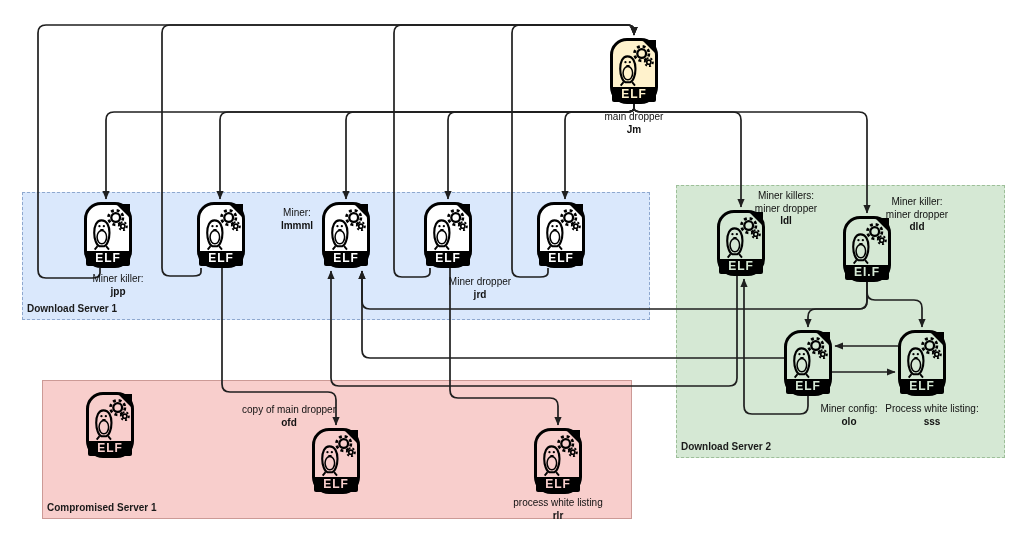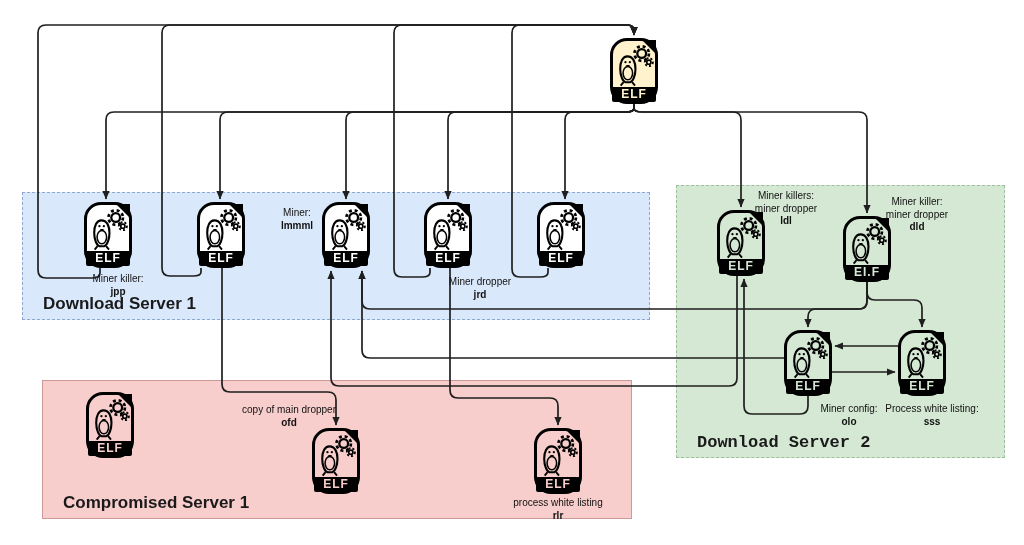--- a/index.html
+++ b/index.html
@@ -1,19 +1,19 @@
 <!DOCTYPE html>
 <html><head>
 <meta charset="utf-8">
 <style>
   html,body{margin:0;padding:0;background:#ffffff;}
   #canvas{position:relative;width:1024px;height:545px;background:#ffffff;overflow:hidden;
           font-family:"Liberation Sans","DejaVu Sans",sans-serif;}
   .region{position:absolute;box-sizing:border-box;}
-  .region .rlabel{position:absolute;left:20px;bottom:5px;font-size:17px;font-weight:bold;color:#1a1a1a;white-space:nowrap;}
+  .region .rlabel{position:absolute;left:4px;bottom:5px;font-size:10px;font-weight:bold;color:#1a1a1a;white-space:nowrap;}
   #edge-layer{position:absolute;left:0;top:0;z-index:2;}
   .node{position:absolute;width:48px;height:66px;box-sizing:border-box;border:3px solid #000;border-radius:17px;z-index:3;}
   .fold{position:absolute;top:-1px;right:-1px;width:0;height:0;
         border-top:14px solid #000;border-left:14px solid transparent;}
   .band{position:absolute;left:-1px;right:-1px;bottom:-1px;height:15px;background:#000;color:#fff;
         font-size:12px;font-weight:bold;letter-spacing:1px;text-align:center;line-height:15px;
         border-radius:0 0 2px 2px;}
   .tux{position:absolute;left:1px;top:2px;width:42px;height:44px;}
   .lbl{position:absolute;z-index:4;text-align:center;font-size:10px;line-height:12.5px;color:#111;}
   .lbl .id{font-weight:bold;}
@@ -22,21 +22,21 @@
 <body>
 
 <div id="canvas">
 
   <div class="region" style="left: 22px; top: 192px; width: 628px; height: 128px; background: rgb(218, 232, 252); border: 1px dashed rgb(142, 168, 207);">
     <span class="rlabel">Download Server 1</span>
   </div>
   <div class="region" style="left: 42px; top: 380px; width: 590px; height: 139px; background: rgb(248, 206, 204); border: 1px solid rgb(204, 154, 150);">
     <span class="rlabel">Compromised Server 1</span>
   </div>
-  <div class="region" style="left: 676px; top: 185px; width: 329px; height: 273px; background: rgb(213, 232, 212); border: 1px dashed rgb(157, 191, 153); font-family: Liberation Mono, monospace;">
+  <div class="region" style="left: 676px; top: 185px; width: 329px; height: 273px; background: rgb(213, 232, 212); border: 1px dashed rgb(157, 191, 153);">
     <span class="rlabel">Download Server 2</span>
   </div>
 
   <svg id="edge-layer" width="1024" height="545">
     <defs>
       <marker id="arr" markerWidth="9" markerHeight="8" refX="8" refY="4" orient="auto" markerUnits="userSpaceOnUse">
         <path d="M0,0.4 L8.6,4 L0,7.6 Z" fill="#1f1f1f"></path>
       </marker>
     </defs>
   <path d="M 100 268 L 100 273 Q 100 278 92 278 L 46 278 Q 38 278 38 270 L 38 33 Q 38 25 46 25 L 626 25 Q 634 25 634 30 L 634 35" fill="none" stroke="#1f1f1f" stroke-width="1.7" marker-end="url(#arr)"></path>
@@ -264,20 +264,24 @@
     <path d="M14,14 C9,14 6.5,20 6.5,27 C6.5,34 9,40 12,41 L17,41 C20,40 22.5,34 22.5,27 C22.5,20 20,14 14,14 Z" fill="none" stroke="#000" stroke-width="2.2"></path>
     <ellipse cx="14.5" cy="31.5" rx="5" ry="7" fill="none" stroke="#000" stroke-width="1.6"></ellipse>
     <circle cx="12" cy="20" r="1.2" fill="#000"></circle>
     <circle cx="16.6" cy="20" r="1.2" fill="#000"></circle>
     <path d="M12.4,23 L16.8,23 L14.6,25.4 Z" fill="#000"></path>
     <path d="M10,41 L7,44.5 M19,41 L22,44.5" stroke="#000" stroke-width="2" fill="none"></path>
   </svg>
       <span class="band" style="color: rgb(248, 206, 204);">ELF</span>
     </div>
 
+  <div class="lbl" style="left:574px;top:111px;width:120px">
+    <div class="ln">main dropper</div>
+      <div class="ln id">Jm</div>
+  </div>
   <div class="lbl" style="left:58px;top:273px;width:120px">
     <div class="ln">Miner killer:</div>
       <div class="ln id">jpp</div>
   </div>
   <div class="lbl" style="left:260px;top:207px;width:74px">
     <div class="ln">Miner:</div>
       <div class="ln id">lmmml</div>
   </div>
   <div class="lbl" style="left:435px;top:276px;width:90px">
     <div class="ln">Miner dropper</div>

